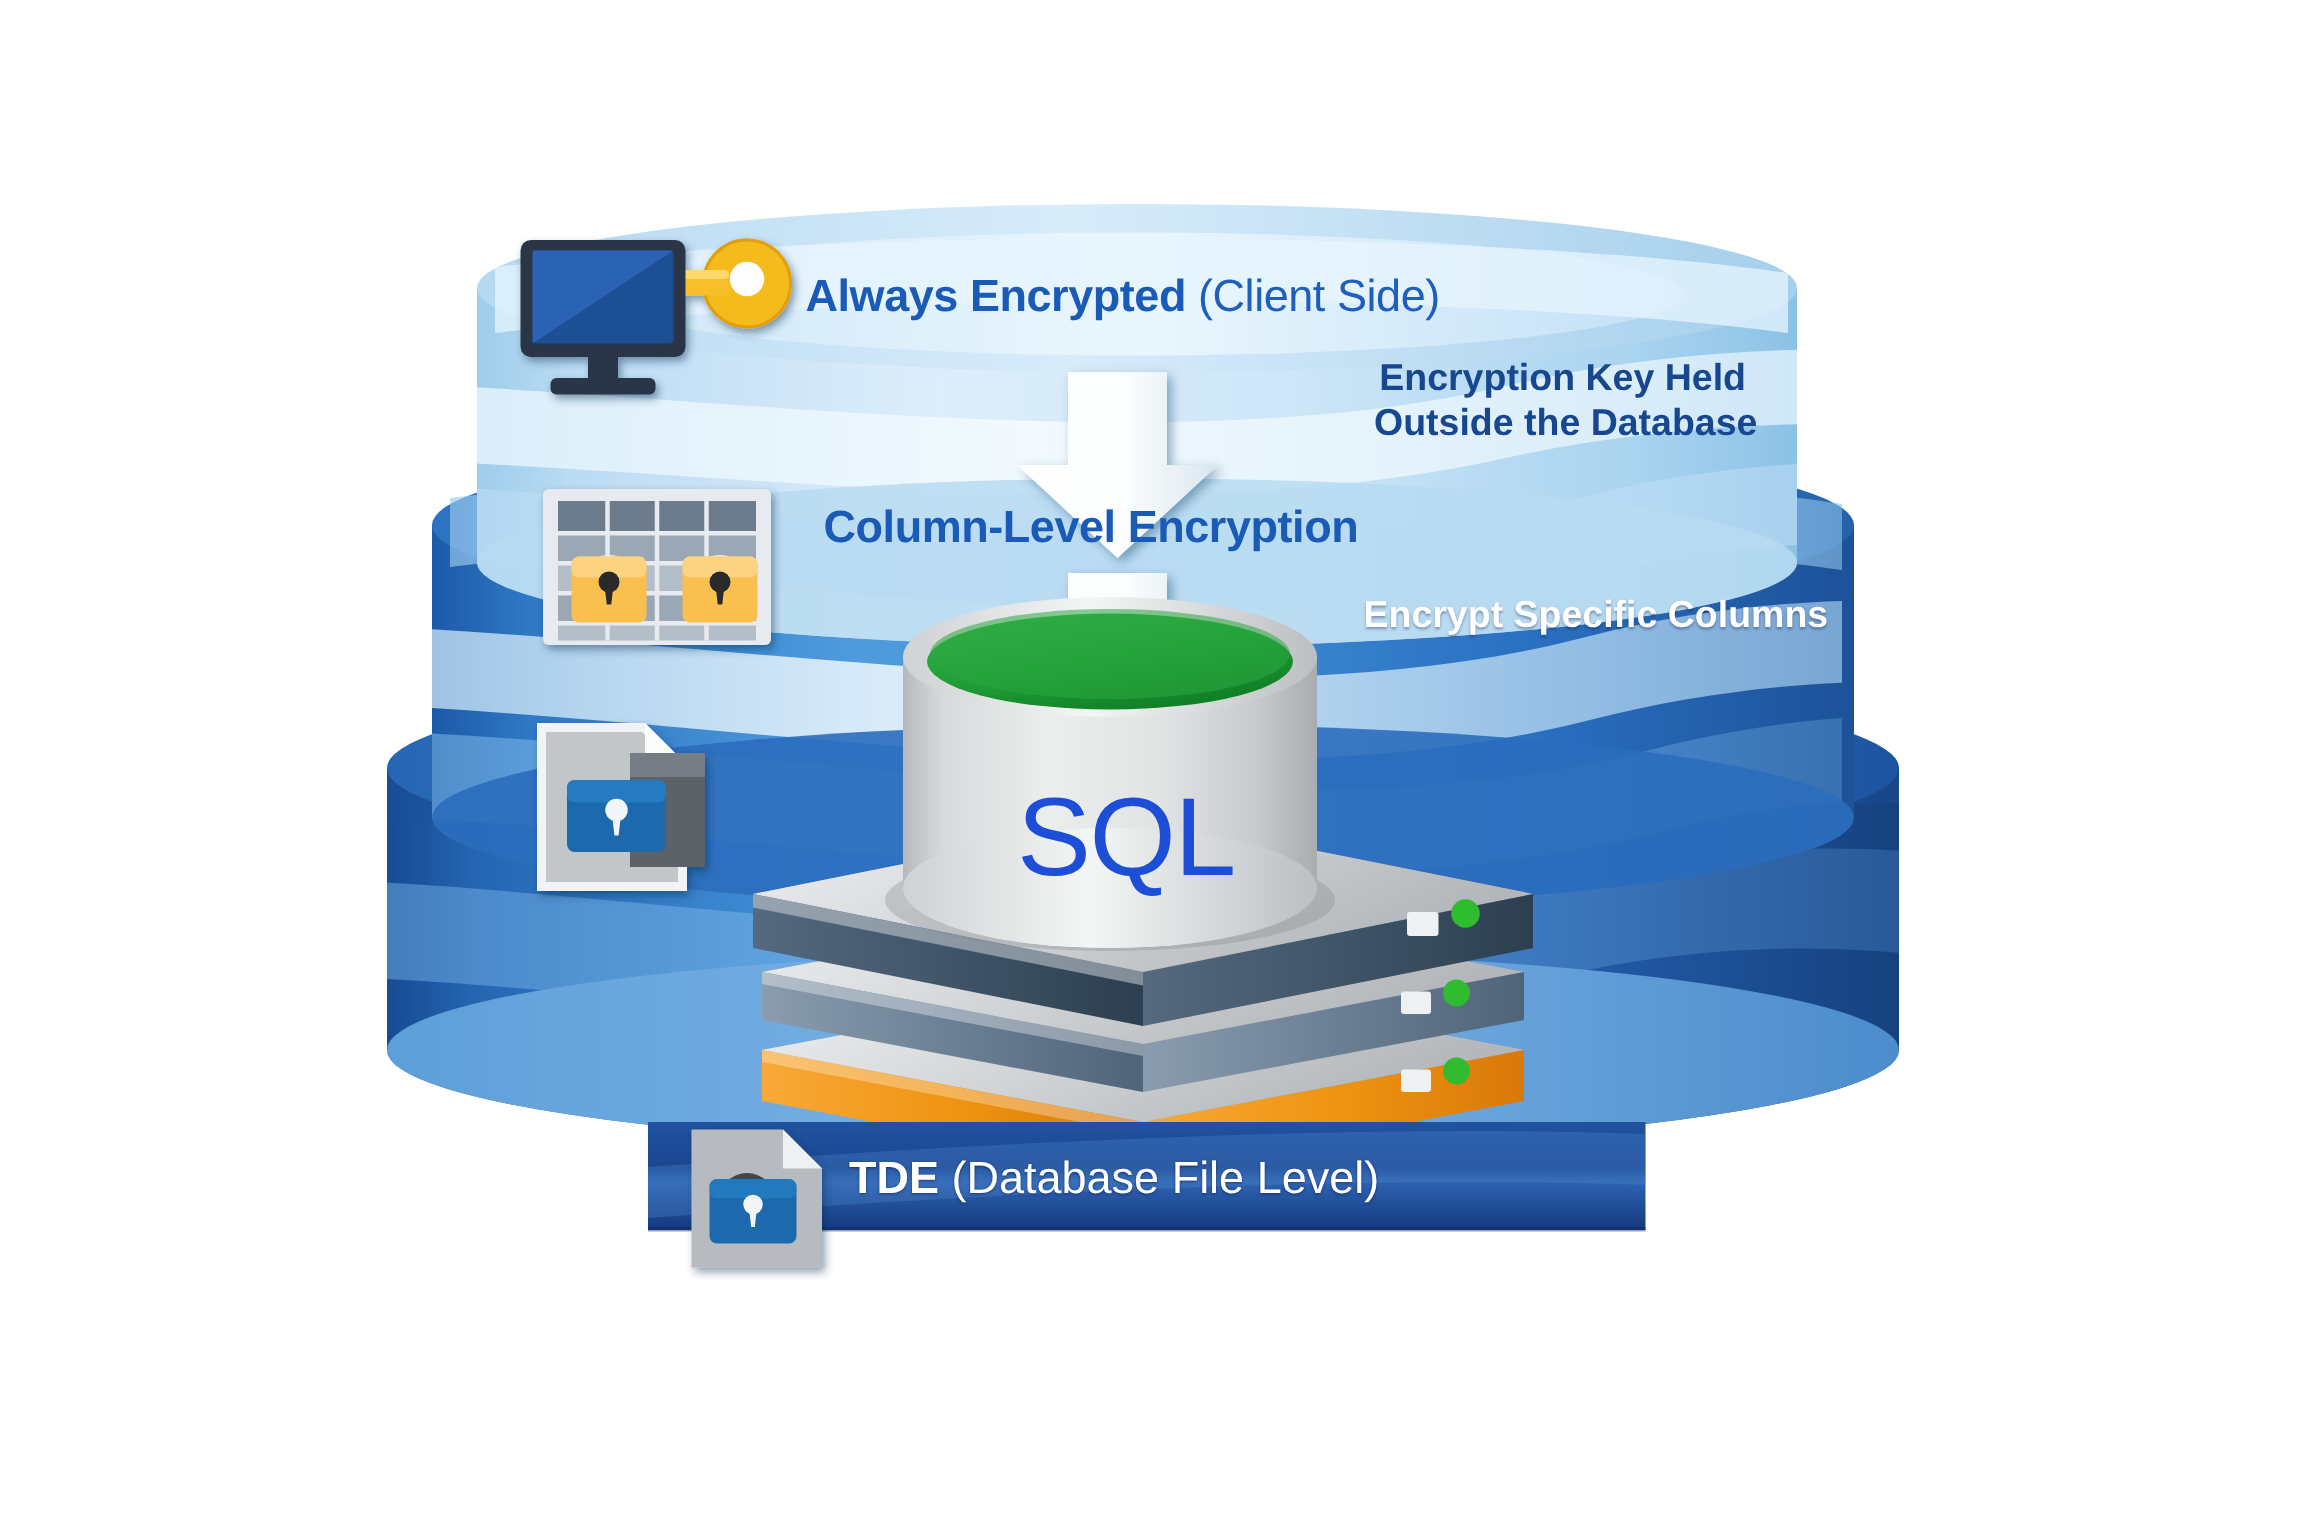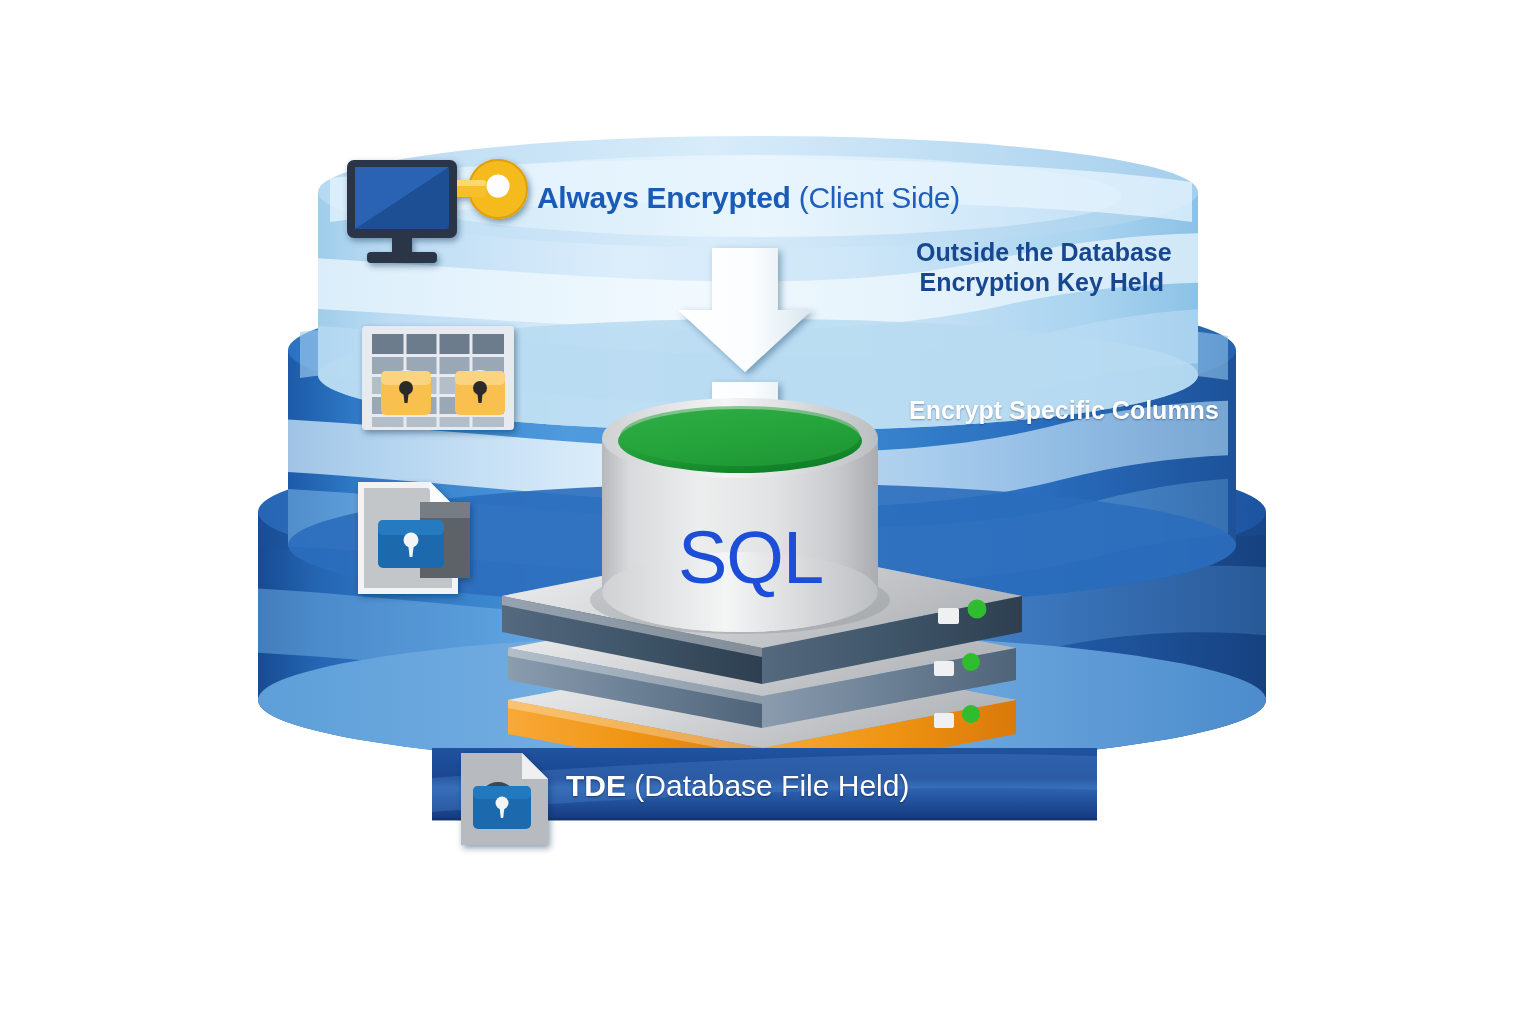--- a/index.html
+++ b/index.html
@@ -424,30 +424,33 @@
       </g>
     </g>
   </svg>
 
   <div class="txt t-heading-blue" style="left:537px; top:180px;">
     <span>Always Encrypted</span>
     <span class="light">(Client Side)</span>
   </div>
 
   <div class="txt t-side-blue" style="left:916px; top:238px; width:248px;">
+    <div>Encryption Key Held</div>
     <div>Outside the Database</div>
-    <div>Encryption Key Held</div>
   </div>
 
+  <div class="txt t-heading-blue" style="left:549px; top:334px;">
+    <span>Column-Level Encryption</span>
+  </div>
 
   <div class="txt t-side-white" style="left:909px; top:396px;">
     <span>Encrypt Specific Columns</span>
   </div>
 
 
   <div class="sql-text" style="left:678px; top:515px;">SQL</div>
 
   <div class="txt t-banner" style="left:566px; top:768px;">
     <span>TDE</span>
-    <span class="light">(Database File Held)</span>
+    <span class="light">(Database File Level)</span>
   </div>
 
 </div>
 
 </body></html>

